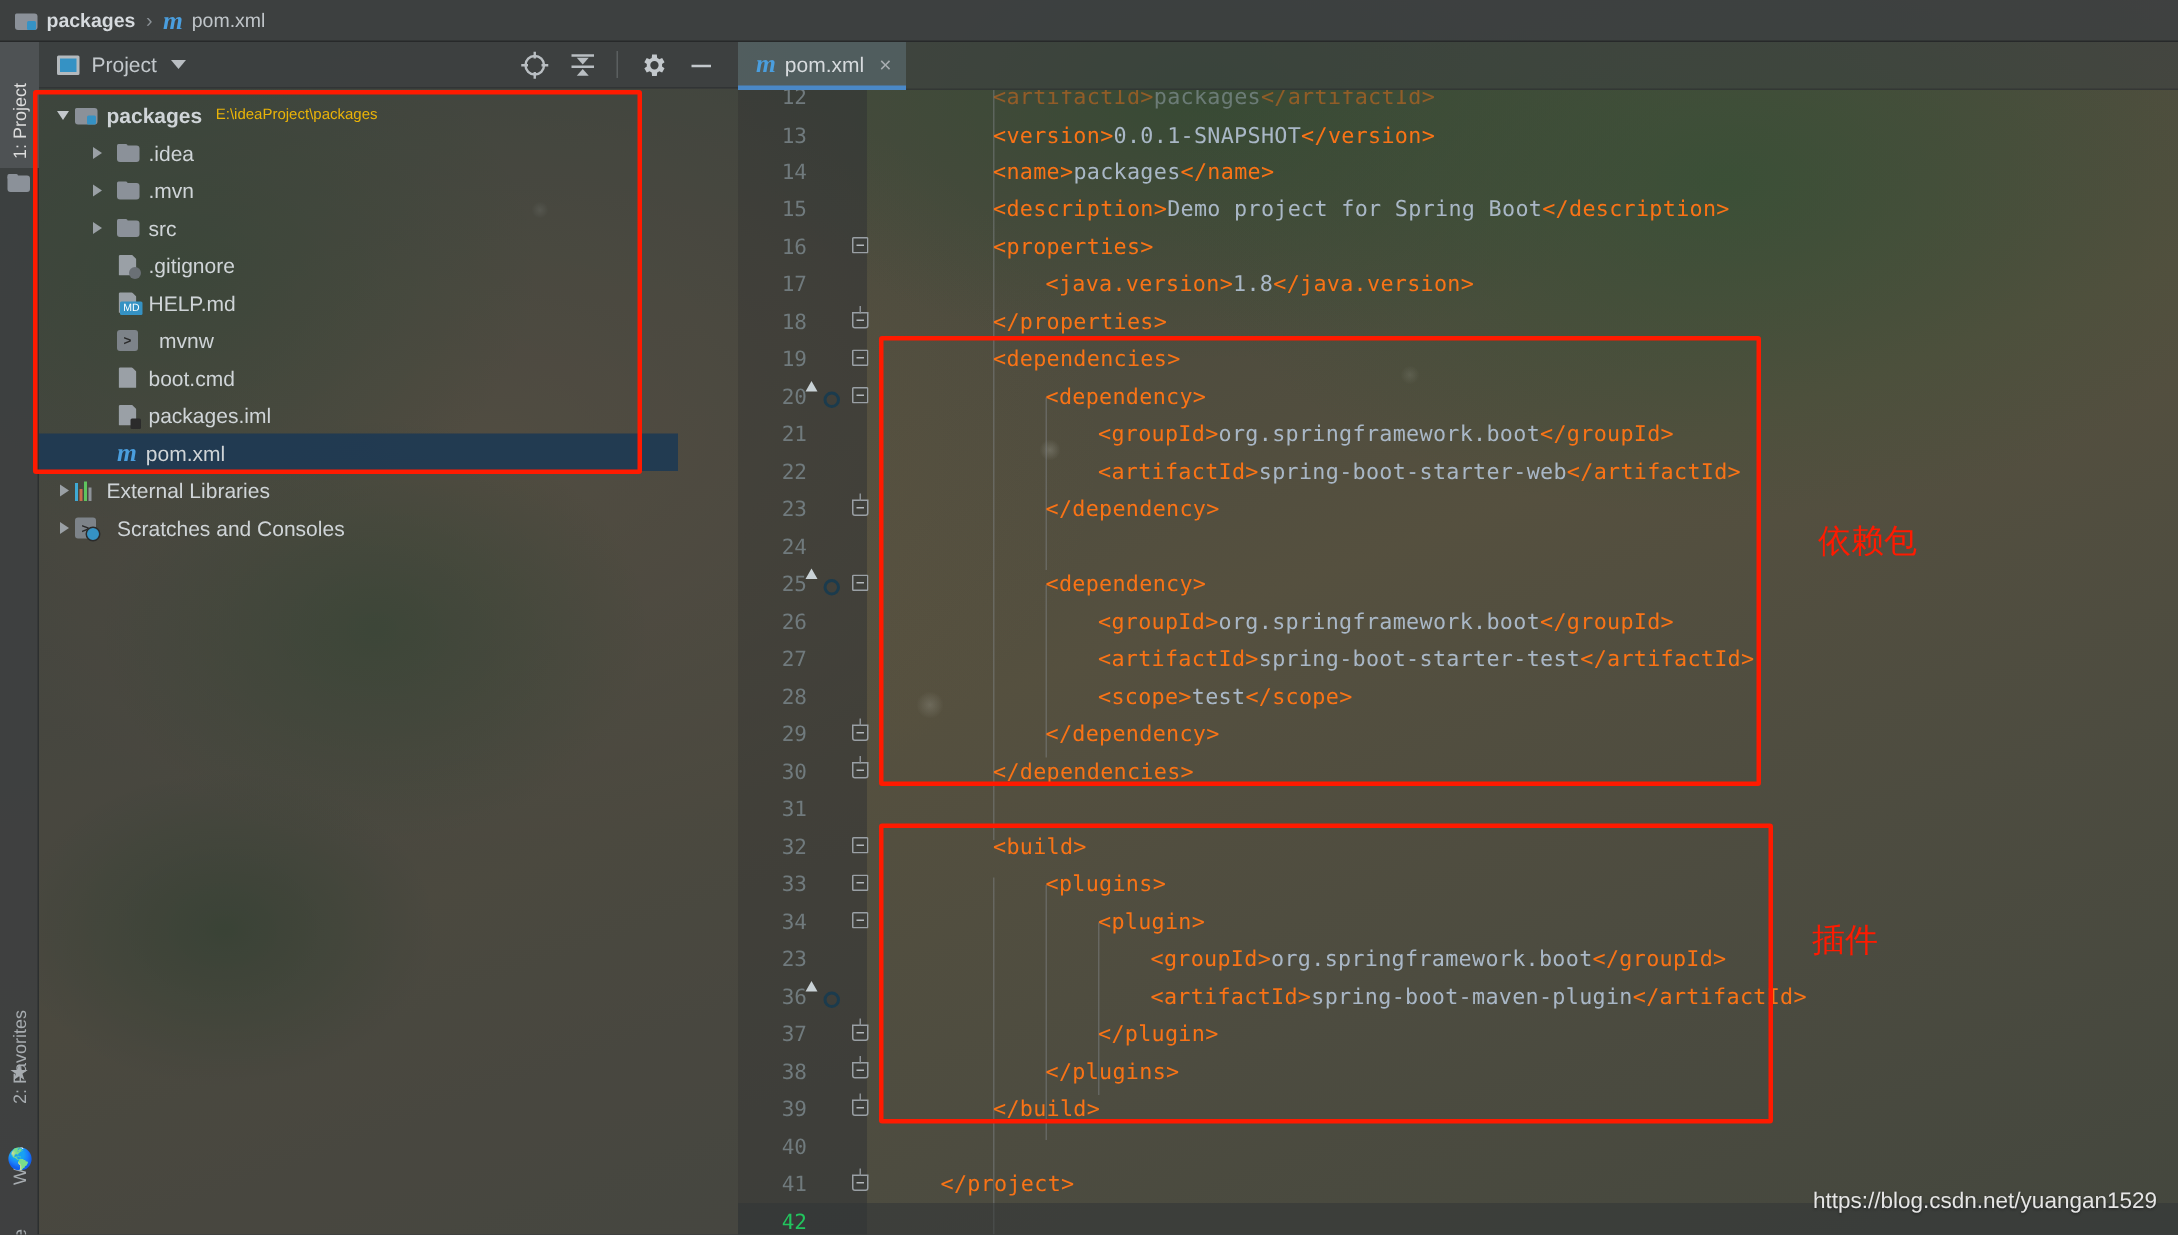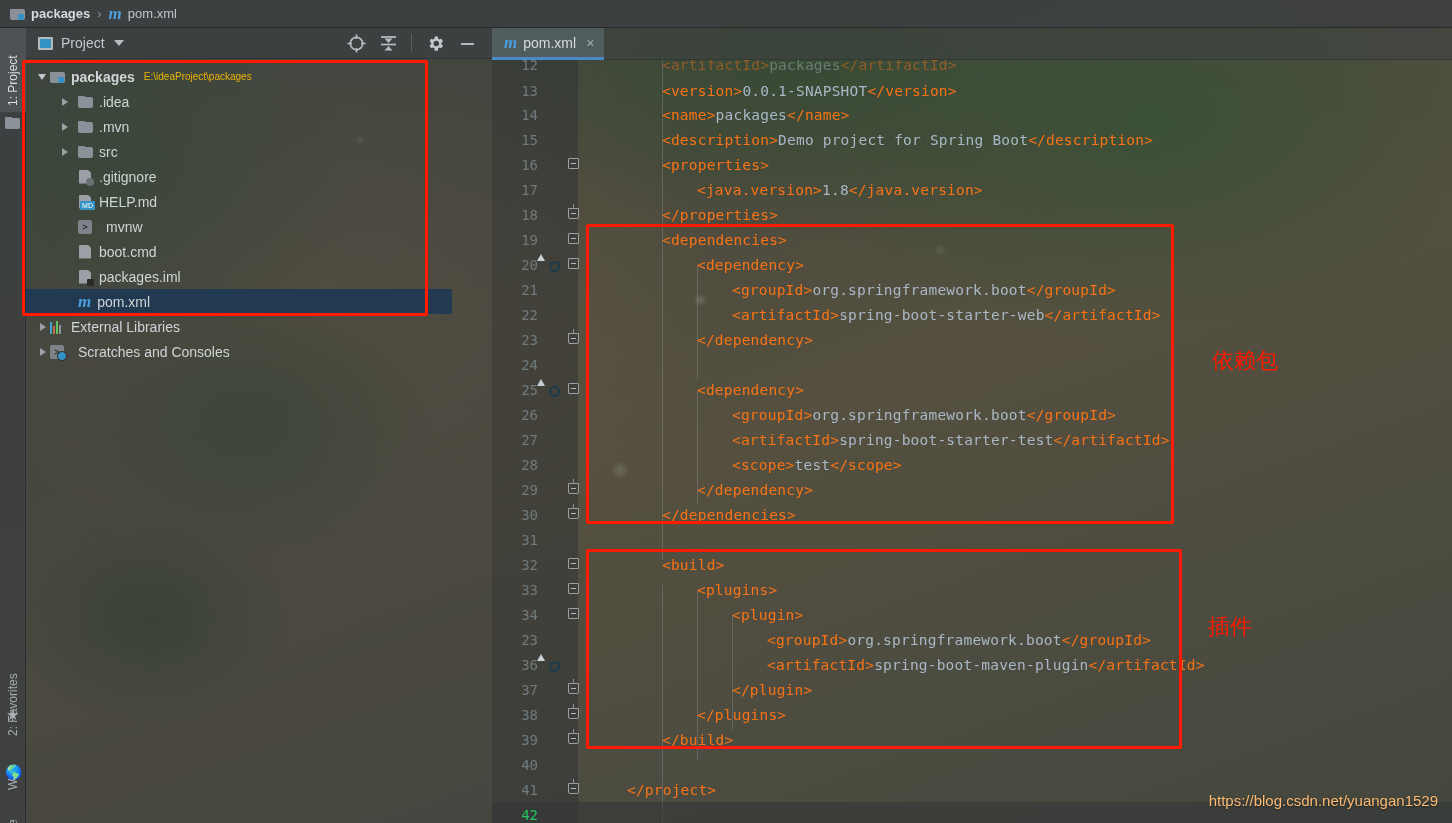--- a/index.html
+++ b/index.html
@@ -257,21 +257,21 @@
     position:absolute; border:3px solid #ff1a00; border-radius:2px; pointer-events:none;
   }
   .anno-text {
     position:absolute; color:#ff1a00; font-size:22px;
     font-family:"DejaVu Sans", sans-serif;
   }
 
   
   .watermark {
     position:absolute; right:14px; bottom:14px;
-    color:#fdba74; font-size:15px; font-family:"Liberation Sans", sans-serif;
+    color:#e5e5e5; font-size:15px; font-family:"Liberation Sans", sans-serif;
     text-shadow: 0 1px 2px rgba(0,0,0,.45);
     padding-left: 24px;
   }
 </style>
 </head>
 <body>
 
 <div id="app">
 
   <div class="wallpaper"></div>

